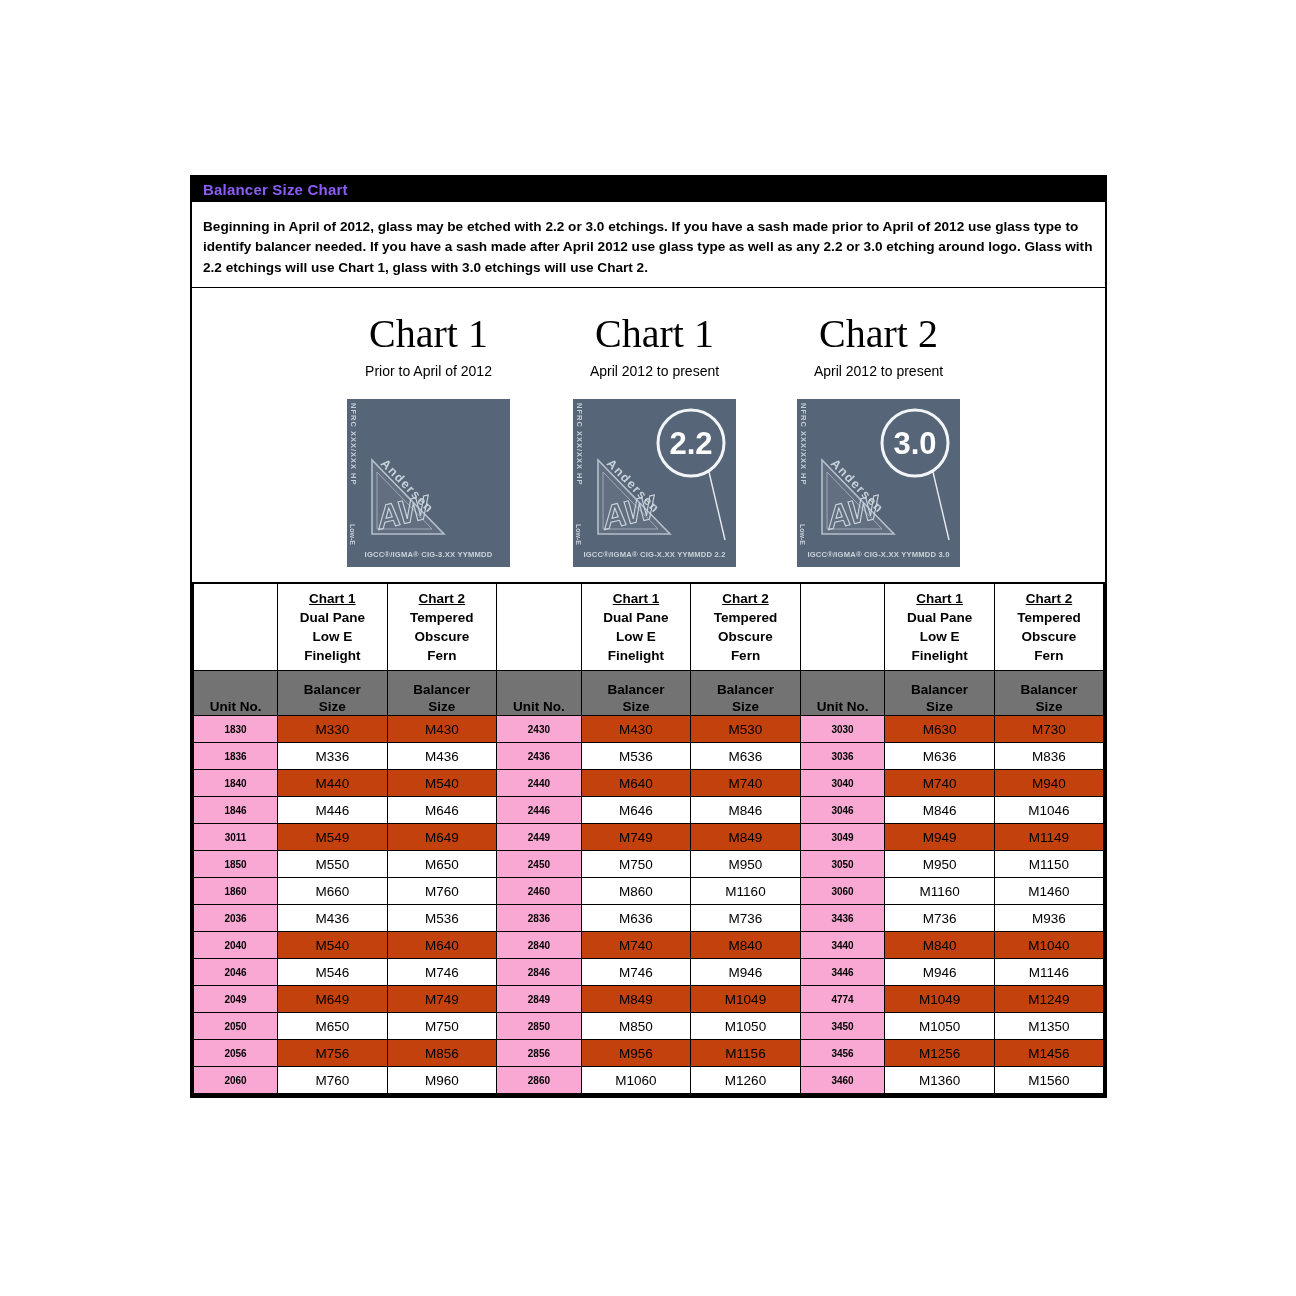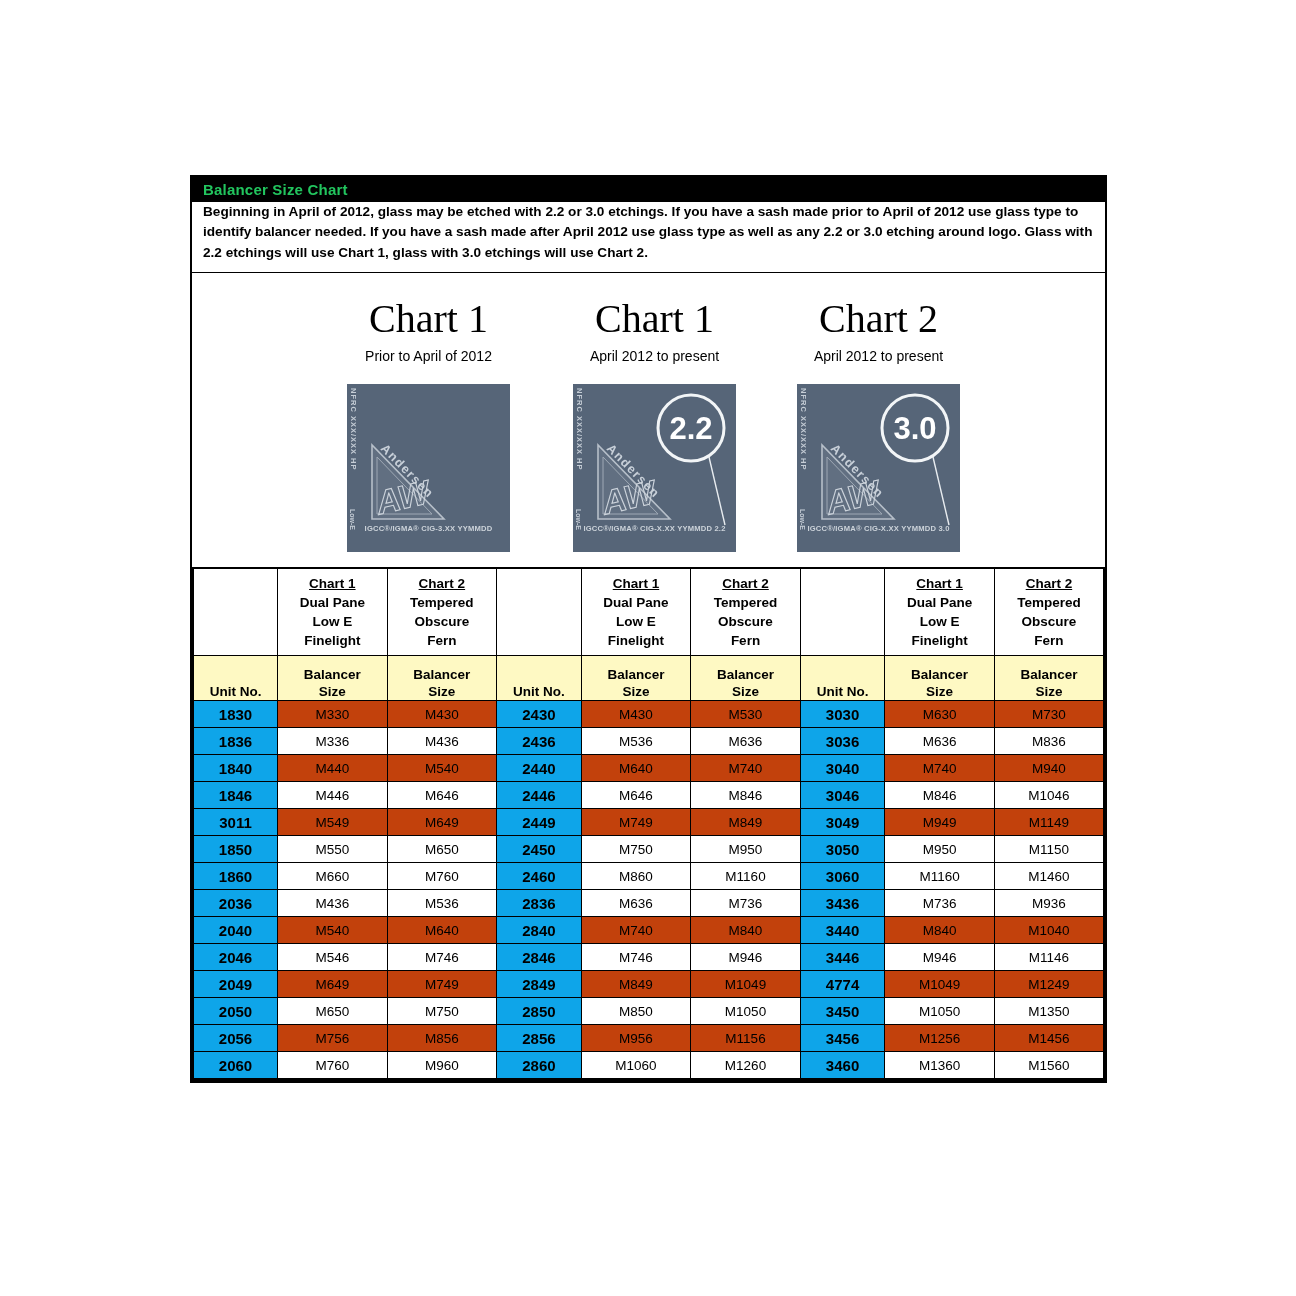--- a/index.html
+++ b/index.html
@@ -6,26 +6,26 @@
   body{
     width:1296px;height:1296px;background:#ffffff;position:relative;
     font-family:"Liberation Sans",sans-serif;color:#000;overflow:hidden;
   }
   .doc{
     position:absolute;left:190px;top:175px;width:917px;
     border:2px solid #000;background:#fff;box-sizing:border-box;
   }
   
   .title-bar{
-    background:#000;color:#22c55e;height:25px;display:flex;align-items:center;
+    background:#000;color:#8b5cf6;height:25px;display:flex;align-items:center;
     padding:0 11px;font-size:15px;font-weight:bold;letter-spacing:.2px;
   }
   
   .intro{
-    padding:0 11px 9px 11px;font-size:13.6px;font-weight:bold;line-height:1.5;
+    padding:15px 11px 9px 11px;font-size:13.6px;font-weight:bold;line-height:1.5;
     border-bottom:1px solid #000;background:#fff;
   }
   
   .charts{position:relative;height:294px;background:#fff;}
   .chart-col{position:absolute;top:0;height:294px;}
   .chart-head{
     position:absolute;top:26px;left:50%;transform:translateX(-50%);
     text-align:center;white-space:nowrap;
   }
   .chart-title{font-family:"Liberation Serif",serif;font-size:40px;line-height:1;}
@@ -36,37 +36,37 @@
   }
   .nfrc{
     position:absolute;left:2px;top:4px;writing-mode:vertical-rl;
     font-size:7.5px;font-weight:bold;color:#c5cdd6;letter-spacing:1px;
   }
   .lowe{
     position:absolute;left:2px;bottom:22px;writing-mode:vertical-rl;
     font-size:7px;font-weight:bold;color:#c5cdd6;
   }
   .igcc{
-    position:absolute;bottom:19px;left:0;right:0;text-align:center;
+    position:absolute;bottom:8px;left:0;right:0;text-align:center;
     font-size:7.6px;font-weight:bold;color:#ccd3da;letter-spacing:.2px;white-space:nowrap;
   }
   .logo-svg{position:absolute;left:16px;top:52px;width:92px;height:92px;}
   .badge-svg{position:absolute;left:0;top:0;width:163px;height:168px;}
   
   table.balancer{
     width:100%;border-collapse:collapse;table-layout:fixed;
     border:2px solid #000;border-bottom:3px solid #000;
   }
   table.balancer th,table.balancer td{
     border:1px solid #000;text-align:center;padding:0;overflow:hidden;
   }
   .gh-cell{height:86px;font-weight:bold;font-size:13.5px;line-height:19px;vertical-align:middle;background:#fff;}
   .gh-title{text-decoration:underline;}
-  .sub-head{height:44px;font-weight:bold;font-size:13.5px;line-height:17px;vertical-align:bottom;padding-bottom:4px;background:#fef9c3;}
-  table.balancer td.unit{font-weight:bold;background:#0ea5e9;font-size:15px;height:26px;}
+  .sub-head{height:44px;font-weight:bold;font-size:13.5px;line-height:17px;vertical-align:bottom;padding-bottom:4px;background:#737373;}
+  table.balancer td.unit{font-weight:bold;background:#f9a8d4;font-size:10px;height:26px;}
   table.balancer td.val{background:#fff;font-size:13.5px;height:26px;}
   table.balancer tr.stripe td.val{background:#c2410c;}
 </style>
 </head>
 <body>
 
 <div class="doc">
 
   <div class="title-bar">
     <span>Balancer Size Chart</span>

